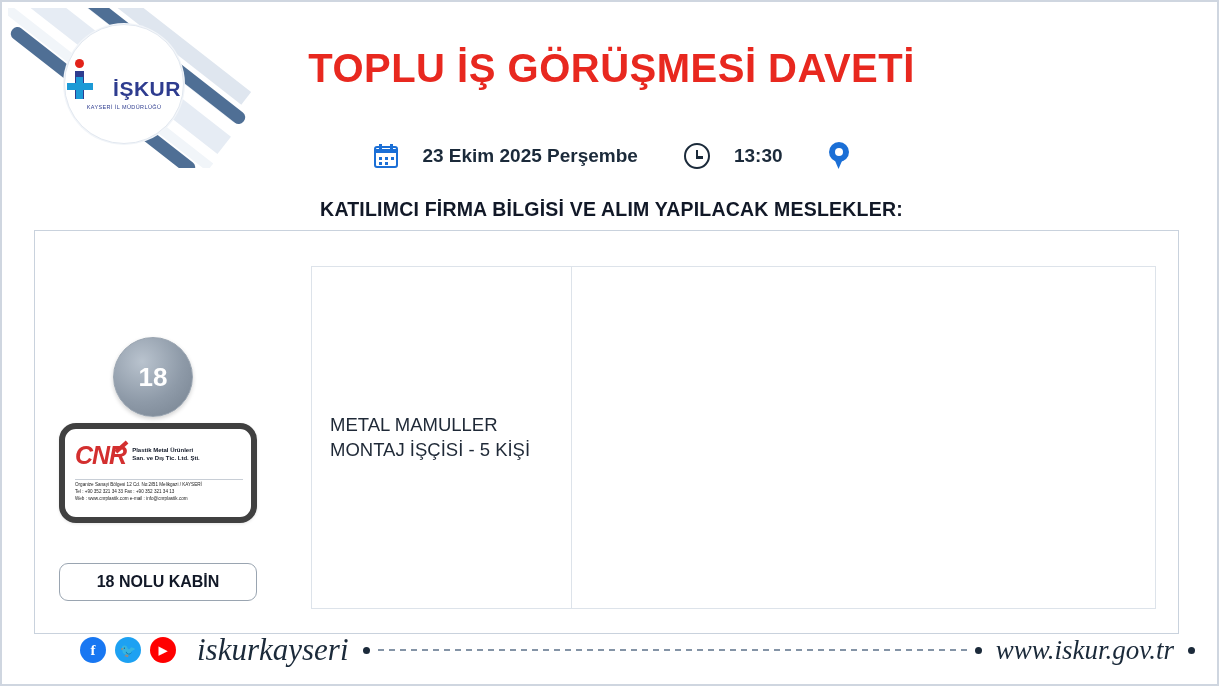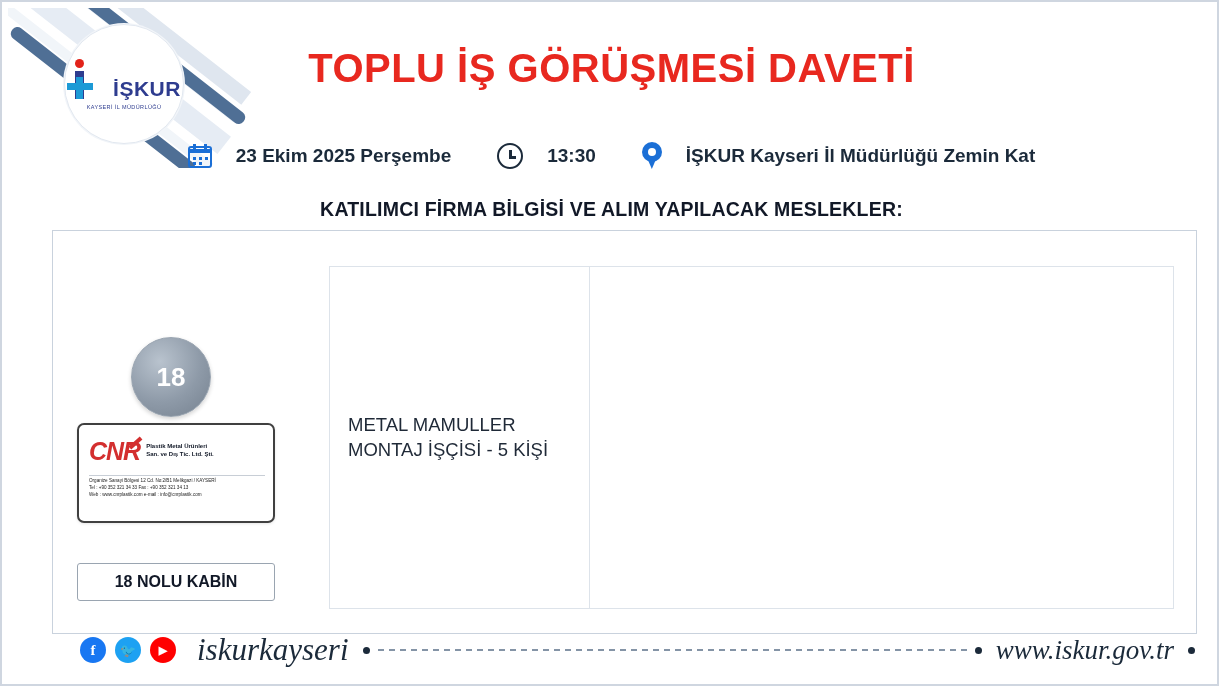--- a/index.html
+++ b/index.html
@@ -139,21 +139,21 @@
   
   .section-title {
     position: absolute; top: 196px; left: 0; width: 1219px;
     text-align: center;
     font-size: 19.5px; font-weight: bold; color: #111827;
     letter-spacing: 0.2px;
   }
 
   
   .panel {
-    position: absolute; left: 50px; top: 228px;
+    position: absolute; left: 32px; top: 228px;
     width: 1145px; height: 404px;
     border: 1px solid #c9d2dd;
     background: #ffffff;
   }
 
   .cabin-col {
     position: absolute; left: 0; top: 0; width: 276px; height: 100%;
   }
   .badge {
     position: absolute; left: 78px; top: 106px;
@@ -162,22 +162,22 @@
     border: 1px solid #9aa5b1;
     display: flex; align-items: center; justify-content: center;
     color: #ffffff; font-size: 26px; font-weight: bold;
     box-shadow: 0 2px 4px rgba(0,0,0,0.18);
   }
 
   .company-card {
     position: absolute; left: 24px; top: 192px;
     width: 198px; height: 100px;
     background: #ffffff;
-    border: 2px solid #404040;
-    border-radius: 7px;
+    border: 6px solid #404040;
+    border-radius: 17px;
     box-shadow: 0 1px 3px rgba(0,0,0,0.10);
     overflow: hidden;
   }
   .cnr-wrap { position: absolute; left: 10px; top: 14px; display: flex; gap: 6px; align-items: flex-start; }
   .cnr-logo {
     font-size: 25px; font-weight: bold; font-style: italic;
     color: #d32f2f; letter-spacing: -1px; line-height: 1;
     position: relative;
   }
   .cnr-logo .slash {
@@ -188,21 +188,21 @@
   .cnr-addr {
     position: absolute; left: 10px; top: 52px; right: 8px;
     font-size: 4.6px; color: #222; line-height: 1.55;
   }
   .cnr-rule { position: absolute; left: 10px; right: 8px; top: 50px; height: 1px; background: #c8ced6; }
 
   .cabin-label {
     position: absolute; left: 24px; top: 332px;
     width: 198px; height: 38px;
     border: 1px solid #9aa5b1;
-    border-radius: 3px;
+    border-radius: 9px;
     display: flex; align-items: center; justify-content: center;
     font-size: 16px; font-weight: bold; color: #111827;
     background: #ffffff;
   }
 
   .table {
     position: absolute; left: 276px; top: 35px;
     width: 845px; height: 343px;
     display: flex;
     border: 1px solid #dde3ea;
@@ -294,21 +294,20 @@
     <div class="item">
       <span class="icon-clock"></span>
       <span>13:30</span>
     </div>
     <div class="item">
       <span class="icon-pin">
         <span class="head"></span>
           <span class="tail"></span>
           <span class="hole"></span>
       </span>
-      <span>İŞKUR Kayseri İl Müdürlüğü Zemin Kat</span>
     </div>
   </div>
 
   <div class="section-title">KATILIMCI FİRMA BİLGİSİ VE ALIM YAPILACAK MESLEKLER:</div>
 
   <div class="panel">
 
     <div class="cabin-col">
       <div class="badge">18</div>
 

